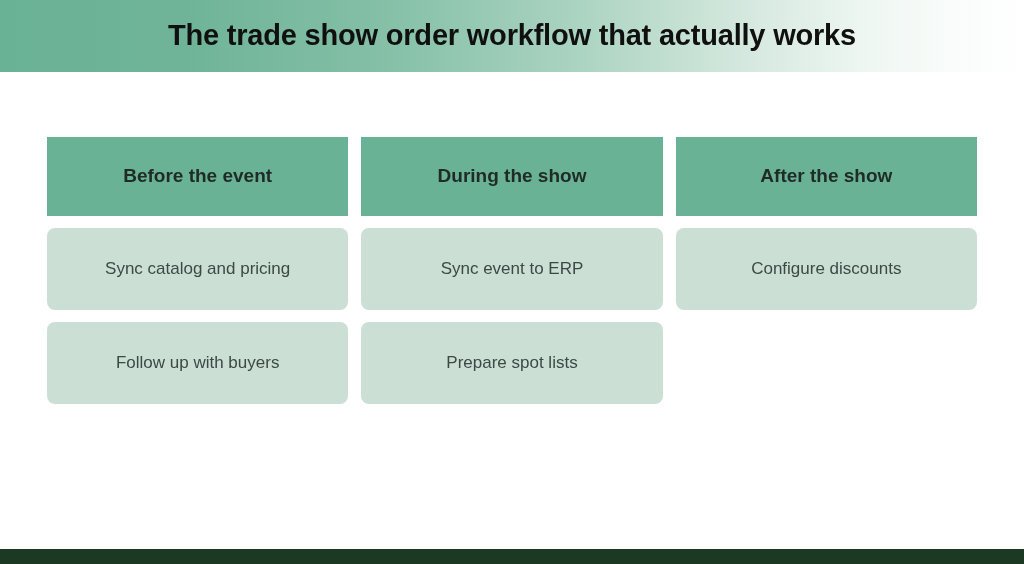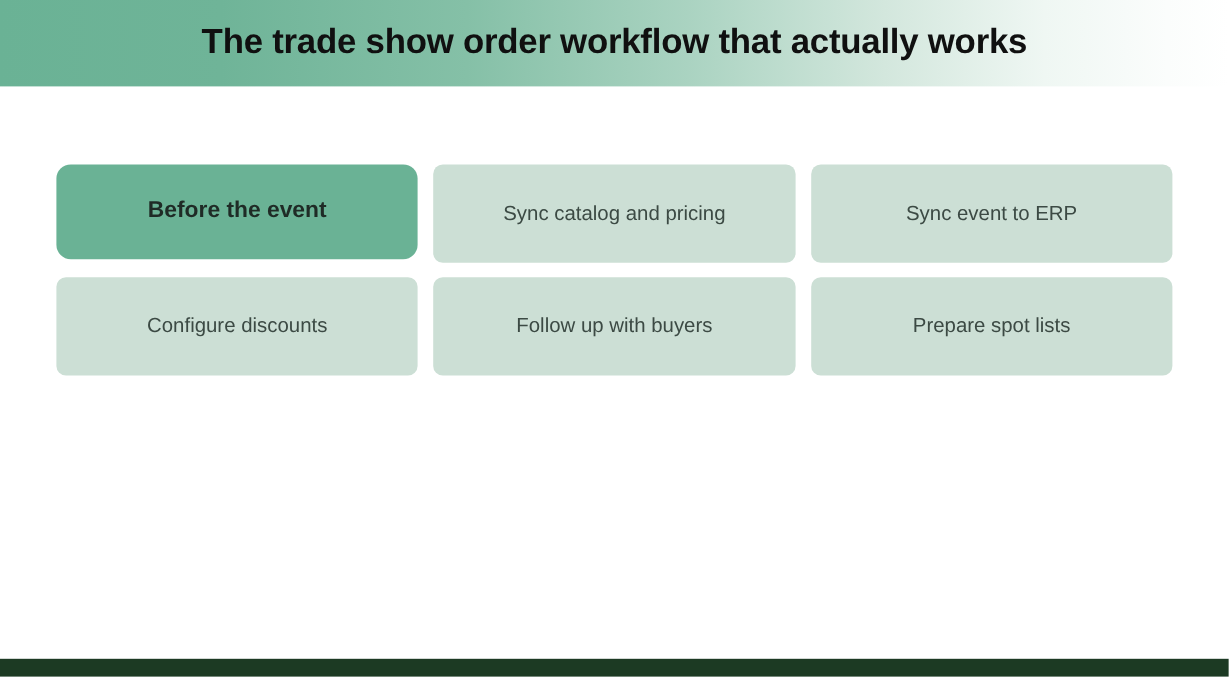--- a/index.html
+++ b/index.html
@@ -55,21 +55,21 @@
     width: 930px;
     display: grid;
     grid-template-columns: repeat(3, 1fr);
     column-gap: 13px;
     row-gap: 12px;
   }
 
   .col-header {
     height: 79px;
     background: #6ab295;
-    border-radius: 12px;
+    border-radius: 0;
     display: flex;
     align-items: center;
     justify-content: center;
     text-align: center;
     box-sizing: border-box;
     padding: 4px 10px;
   }
   .col-header-label {
     font-size: 19px;
     font-weight: bold;
@@ -110,20 +110,26 @@
 
 <div class="header-band">
   <div class="header-title">The trade show order workflow that actually works</div>
 </div>
 
 <div class="grid">
 
   <div class="col-header">
     <span class="col-header-label">Before the event</span>
   </div>
+  <div class="col-header">
+    <span class="col-header-label">During the show</span>
+  </div>
+  <div class="col-header">
+    <span class="col-header-label">After the show</span>
+  </div>
 
   <div class="cell">
     <span class="cell-label">Sync catalog and pricing</span>
   </div>
   <div class="cell">
     <span class="cell-label">Sync event to ERP</span>
   </div>
 
   <div class="cell">
     <span class="cell-label">Configure discounts</span>

